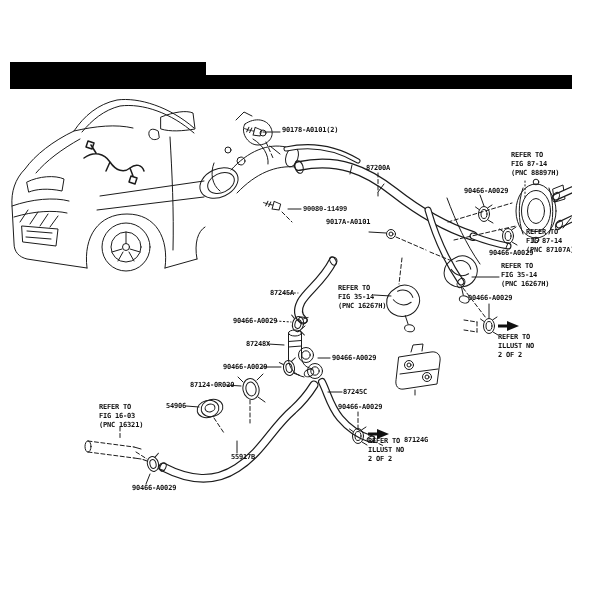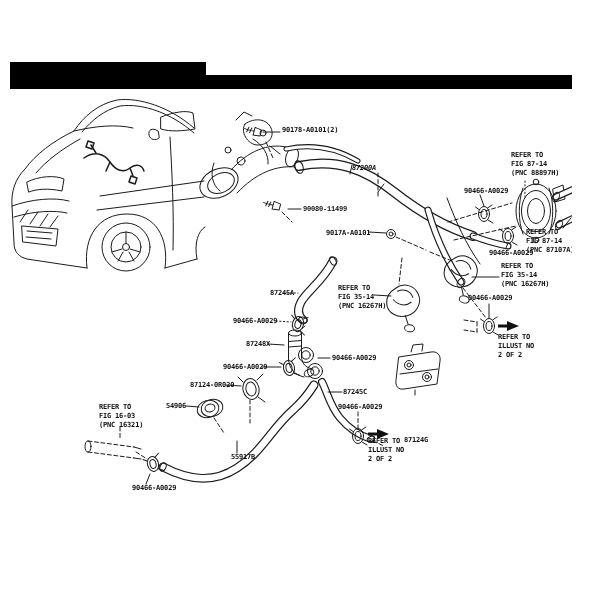--- a/index.html
+++ b/index.html
@@ -265,23 +265,23 @@
       <path d="M305,326 L298,332"></path>
       <path d="M250,400 L250,423"></path>
       <path d="M214,418 L224,433"></path>
       <path d="M136,452 L147,459"></path>
       <path d="M373,441 L384,446"></path>
     </g>
   </svg>
 
   <div id="label-layer">
       <div class="lbl" style="left: 282px; top: 126px;">90178-A0101(2)</div>
-      <div class="lbl" style="left: 352px; top: 164px; font-style: italic;">87200A</div>
+      <div class="lbl" style="left: 366px; top: 164px;">87200A</div>
       <div class="lbl" style="left: 303px; top: 205px; font-family: Liberation Mono, monospace;">90080-11499</div>
-      <div class="lbl" style="left: 326px; top: 229px; text-align: right;">9017A-A0101</div>
+      <div class="lbl" style="left: 326px; top: 218px; text-align: right;">9017A-A0101</div>
       <div class="lbl" style="left: 511px; top: 151px;">REFER TO
 FIG 87-14
 (PNC 88897H)</div>
       <div class="lbl" style="left: 464px; top: 187px;">90466-A0029</div>
       <div class="lbl" style="left: 526px; top: 228px;">REFER TO
 FIG 87-14
 (PNC 87107A)</div>
       <div class="lbl" style="left: 489px; top: 249px;">90466-A0029</div>
       <div class="lbl" style="left: 501px; top: 262px;">REFER TO
 FIG 35-14

